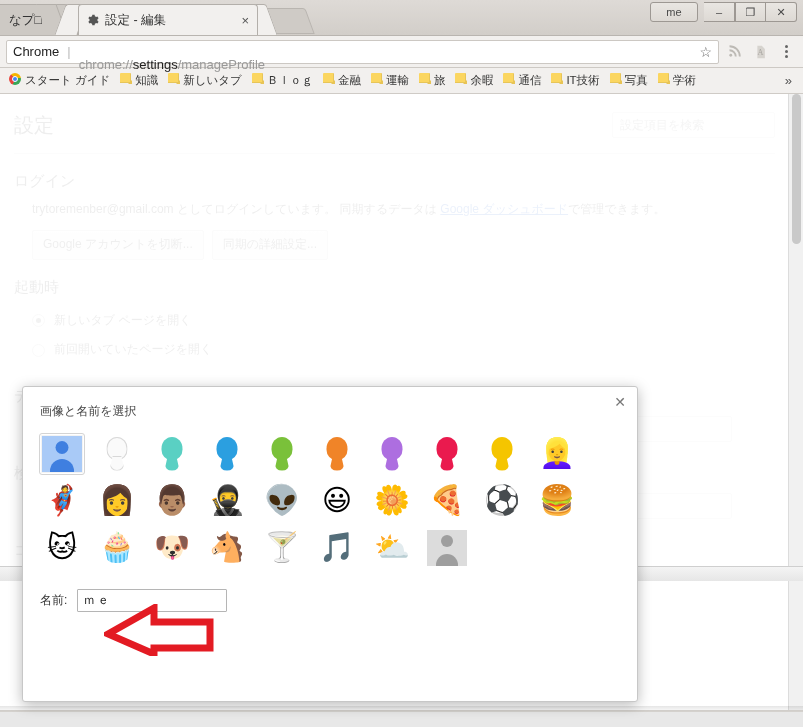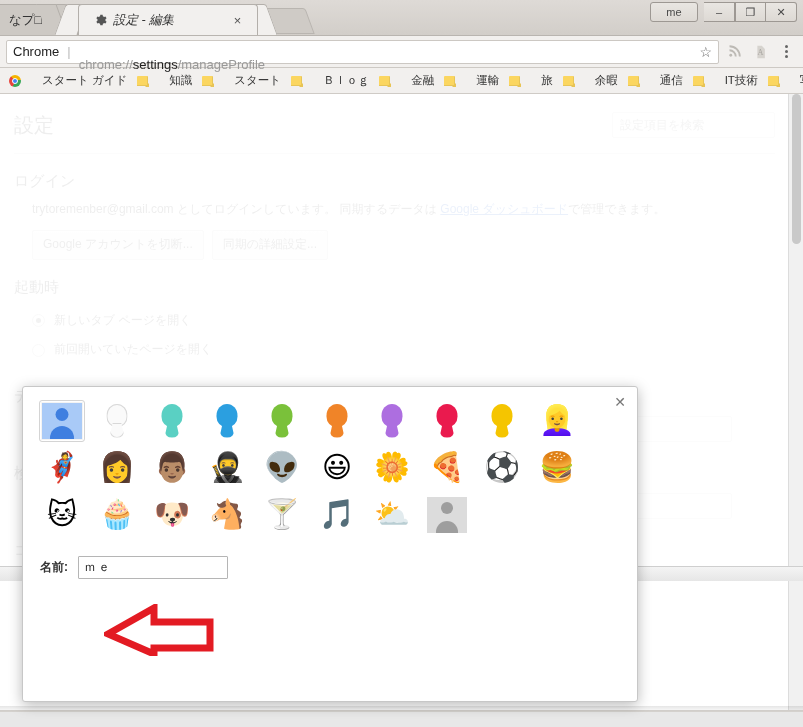--- a/index.html
+++ b/index.html
@@ -33,23 +33,22 @@
     border: 1px solid #b3afaa; border-bottom: none;
     border-radius: 3px 14px 0 0;
     transform: skewX(0deg);
     padding-left: 42px;
   }
   .tab-active {
     left: 78px; width: 180px;
     background: #f2f0ee;
     border: 1px solid #b3afaa; border-bottom: none;
     border-radius: 4px 4px 0 0;
-    padding: 0 14px;
+    padding: 0 6px;
     z-index: 4;
-    font-style: italic;
   }
   .tab-skew-l, .tab-skew-r {
     position: absolute; bottom: 0; width: 22px; height: 31px;
     background: #f2f0ee; border: 1px solid #b3afaa; border-bottom: none;
     z-index: 3;
   }
   .tab-skew-l { left: 60px; transform: skewX(-20deg); border-right: none; border-radius: 3px 0 0 0; }
   .tab-skew-r { left: 250px; transform: skewX(20deg); border-left: none; border-radius: 0 3px 0 0; }
   .tab-empty {
     position: absolute; left: 258px; bottom: 1px; width: 52px; height: 26px;
@@ -119,21 +118,21 @@
   .menu-dots i { width: 3px; height: 3px; background: #666; border-radius: 50%; display: block; }
 
   
   .bookmarks {
     height: 26px; background: #f2f0ee;
     border-bottom: 1px solid #cfcbc6;
     display: flex; align-items: center; padding: 0 4px;
     font-size: 11.5px; color: #333; overflow: hidden;
   }
   .bm {
-    display: flex; align-items: center; gap: 21px;
+    display: flex; align-items: flex-start; gap: 4px;
     padding: 2px 5px; white-space: nowrap; border-radius: 2px;
   }
   .bm-folder {
     width: 11px; height: 10px; background: #fbd660;
     border-radius: 1px 1px 0 0; position: relative; flex: none;
     box-shadow: inset -1px -1px 0 rgba(0,0,0,.08);
   }
   .bm-folder:after {
     content:''; position:absolute; right:-1px; bottom:-1px;
     border-width: 0 0 4px 4px; border-style: solid;
@@ -268,21 +267,21 @@
     position: absolute; top: 5px; left: 50%; transform: translateX(-50%);
     width: 12px; height: 12px; border-radius: 50%; background: #9e9e9e;
   }
   .av-grey .g-body {
     width: 22px; height: 12px; border-radius: 12px 12px 0 0; background: #9e9e9e;
   }
   .name-row {
     display: flex; align-items: center; gap: 10px;
     padding: 18px 0 0 17px; position: relative;
   }
-  .name-label { font-size: 12px; color: #333; font-weight: bold; }
+  .name-label { font-size: 12px; color: #333; }
   .name-input {
     width: 150px; height: 23px; border: 1px solid #b5b5b5; border-radius: 1px;
     font-size: 12px; padding: 0 5px; color: #222; background: #fff;
     font-family: "Liberation Sans", sans-serif;
     letter-spacing: 2px;
   }
   .modal-footer {
     position: absolute; right: 14px; bottom: 14px; display: flex; gap: 8px;
   }
   .btn-save {
@@ -383,21 +382,21 @@
       <div class="bm">
         <span class="bm-chrome"></span>
         <span>スタート ガイド</span>
       </div>
       <div class="bm">
         <span class="bm-folder"></span>
         <span>知識</span>
       </div>
       <div class="bm">
         <span class="bm-folder"></span>
-        <span>スタート</span>
+        <span>新しいタブ</span>
       </div>
       <div class="bm">
         <span class="bm-folder"></span>
         <span>Ｂｌｏｇ</span>
       </div>
       <div class="bm">
         <span class="bm-folder"></span>
         <span>金融</span>
       </div>
       <div class="bm">
@@ -474,20 +473,21 @@
 
       <div class="modal-scrim"></div>
 
       <div class="scrollbar">
         <div class="scroll-thumb"></div>
       </div>
     </div>
 
     <div class="modal">
       <div class="modal-close">✕</div>
+      <div class="modal-sub">画像と名前を選択</div>
 
       <div class="avatar-grid">
         <div class="avatar-cell sel">
           <span class="av-default">
               <i class="d-head"></i>
               <span class="d-body"></span>
             </span>
         </div>
         <div class="avatar-cell">
           <span class="av-silhouette">

